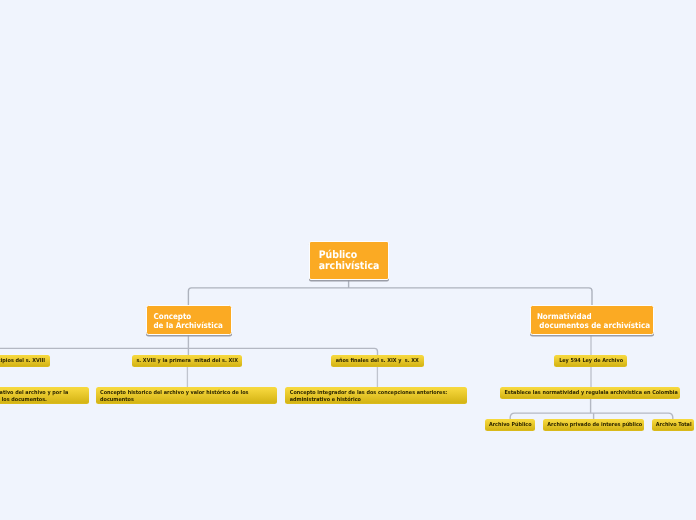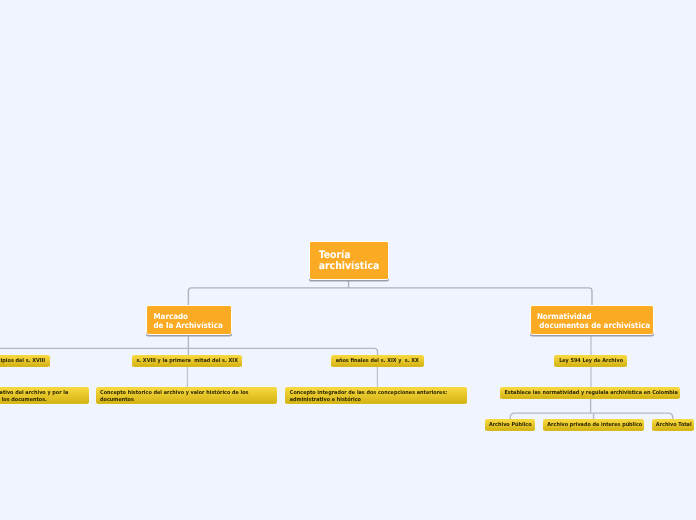--- a/index.html
+++ b/index.html
@@ -39,23 +39,23 @@
       <path d="M188.4,305 L188.4,291 Q188.4,287.9 191.5,287.9 L588.9,287.9 Q592,287.9 592,291 L592,305" fill="none" stroke="#adb2bd" stroke-width="1.4"></path>
       <path d="M188.4,334 L188.4,355" fill="none" stroke="#b4b8c3" stroke-width="1.4"></path>
       <path d="M-90,348.4 L374.4,348.4 Q377.5,348.4 377.5,351.5 L377.5,355.5" fill="none" stroke="#b4b8c3" stroke-width="1.4"></path>
       <path d="M187.4,366 L187.4,387" fill="none" stroke="#c0c4ce" stroke-width="1.3"></path>
       <path d="M377.4,366 L377.4,387" fill="none" stroke="#c0c4ce" stroke-width="1.3"></path>
       <path d="M591,334 L591,387" fill="none" stroke="#bcc0cb" stroke-width="1.3"></path>
       <path d="M590.6,398 L590.6,413.1" fill="none" stroke="#b4b8c3" stroke-width="1.4"></path>
       <path d="M510.2,419.5 L510.2,417.6 Q510.2,413.1 514.7,413.1 L668.3,413.1 Q672.8,413.1 672.8,417.6 L672.8,419.5" fill="none" stroke="#b4b8c3" stroke-width="1.4"></path>
       <path d="M593.6,413.1 L593.6,419.5" fill="none" stroke="#b4b8c3" stroke-width="1.4"></path>
     </svg>
-<div class="node n-root" style="left: 308.5px; top: 240.8px; width: 80px; height: 39px; font-size: 10.4px; line-height: 10.5px; padding: 8.4px 9.2px;">Teoría
+<div class="node n-root" style="left: 308.5px; top: 240.8px; width: 80px; height: 39px; font-size: 10.4px; line-height: 10.5px; padding: 8.4px 9.2px;">Público
 archivística</div>
-    <div class="node n-l1" style="left: 145.5px; top: 304.5px; width: 86px; height: 30px; font-size: 7.95px; line-height: 9px; padding: 6.6px 7px;">Marcado
+    <div class="node n-l1" style="left: 145.5px; top: 304.5px; width: 86px; height: 30px; font-size: 7.95px; line-height: 9px; padding: 6.6px 7px;">Concepto
 de la Archivística</div>
     <div class="node n-l1" style="left: 529.5px; top: 304.5px; width: 124.5px; height: 30px; font-size: 7.95px; line-height: 9px; padding: 6.6px 6.4px;">Normatividad
  documentos de archivística</div>
     <div class="node n-small" style="left: -17.7px; top: 354.5px; width: 67.2px; height: 12px; font-size: 5.45px; line-height: 6.7px; padding: 3.6px 4.3px; white-space: pre;">Principios del s. XVIII</div>
     <div class="node n-small" style="left: 132.1px; top: 354.5px; width: 110.4px; height: 12px; font-size: 5.45px; line-height: 6.7px; padding: 3.6px 4.3px; white-space: pre;">s. XVIII y la primera  mitad del s. XIX</div>
     <div class="node n-small" style="left: 331.1px; top: 354.5px; width: 92.7px; height: 12px; font-size: 5.45px; line-height: 6.7px; padding: 3.6px 4.6px; white-space: pre;">años finales del s. XIX y  s. XX</div>
     <div class="node n-small" style="left: 554.1px; top: 354.5px; width: 73px; height: 12px; font-size: 5.45px; line-height: 6.7px; padding: 3.6px 5.1px; white-space: pre;">Ley 594 Ley de Archivo</div>
     <div class="node n-small" style="left: -100.6px; top: 386.5px; width: 189.2px; height: 17.5px; font-size: 5.45px; line-height: 6.7px; padding: 3.6px 6.2px;">Marcado por el caracter administrativo del archivo y por la utilidad administrativa que tienen los documentos.</div>
     <div class="node n-small" style="left: 95.6px; top: 386.5px; width: 181.8px; height: 17.5px; font-size: 5.45px; line-height: 6.7px; padding: 3.6px 4.5px;">Concepto historico del archivo y valor histórico de los documentos</div>
     <div class="node n-small" style="left: 285.3px; top: 386.5px; width: 182.1px; height: 17.5px; font-size: 5.45px; line-height: 6.7px; padding: 3.6px 4.5px;">Concepto integrador de las dos concepciones anteriores: administrativo e histórico</div>

